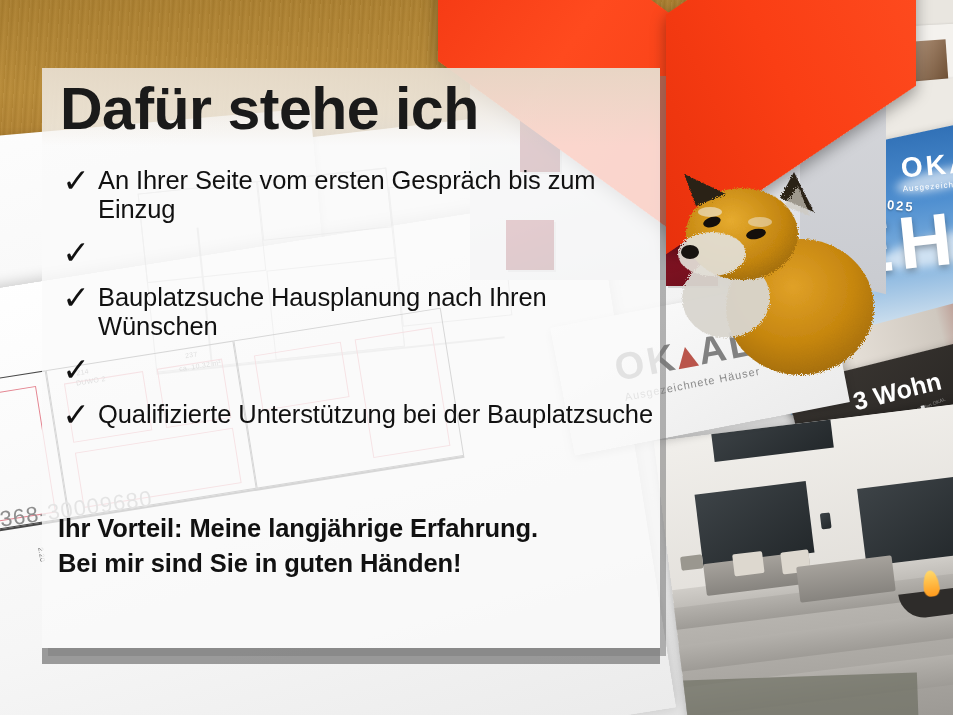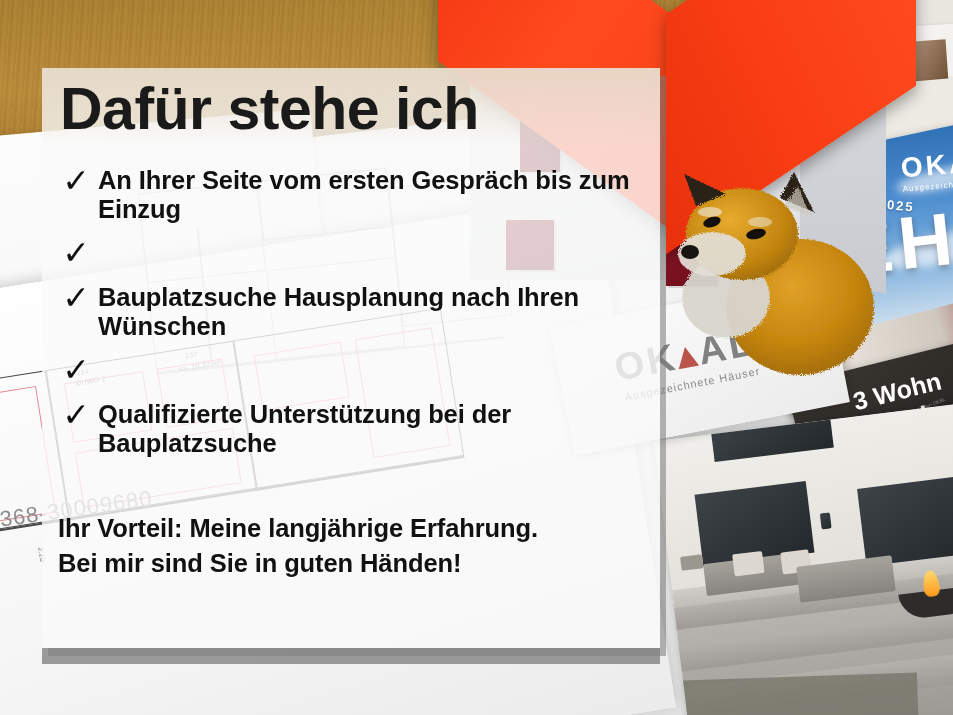--- a/index.html
+++ b/index.html
@@ -232,21 +232,21 @@
     display:flex;align-items:flex-start;
     margin-bottom:14px;
   }
   .check{
     width:44px;flex:0 0 44px;
     font-size:33px;line-height:1;color:#111;
     text-align:center;font-weight:400;
     margin-top:-2px;
   }
   .btext{
-    flex:1;font-size:25.5px;font-weight:700;color:#111;
+    flex:1;font-size:25.5px;font-weight:400;color:#111;
     line-height:1.14;letter-spacing:-.1px;
   }
   #closing{
     position:absolute;left:16px;top:443px;width:580px;
     font-size:25.5px;font-weight:700;color:#111;line-height:1.38;
     letter-spacing:-.1px;
   }
   #panel-bar{
     position:absolute;left:0;bottom:-16px;width:100%;height:16px;
     background:rgba(128,128,128,.78);

